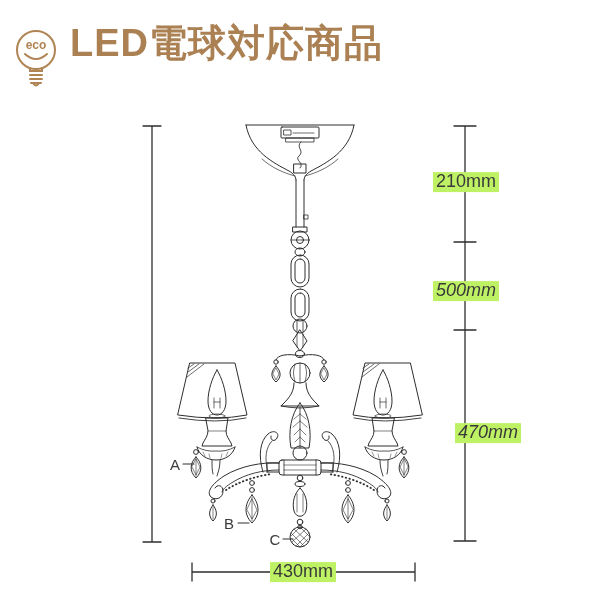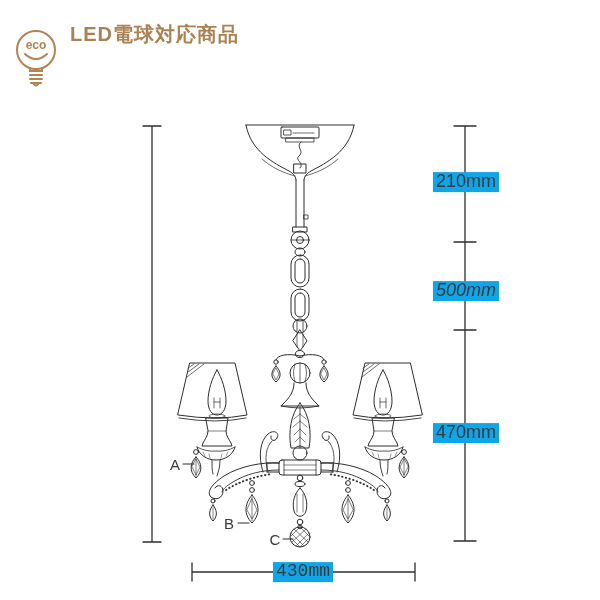--- a/index.html
+++ b/index.html
@@ -1,23 +1,23 @@
 <!DOCTYPE html>
 <html><head>
 <meta charset="utf-8">
 <style>
   html,body{margin:0;padding:0;background:#fff;}
   #screen{position:relative;width:600px;height:600px;background:#ffffff;overflow:hidden;
           font-family:"Liberation Sans","DejaVu Sans",sans-serif;}
   
   .header{position:absolute;left:12px;top:24px;display:flex;align-items:flex-start;gap:8px;}
-  .brand-title{font-size:20px;font-weight:bold;color:#ab8153;letter-spacing:1px;line-height:1;}
+  .brand-title{font-size:38px;font-weight:bold;color:#ab8153;letter-spacing:1px;line-height:1;}
   
   .dim-label{position:absolute;transform:translate(-50%,-50%);font-size:18px;color:#3a3a3a;
-             background:#0ea5e9;padding:0 3px;white-space:nowrap;line-height:1.1;}
+             background:#bef264;padding:0 3px;white-space:nowrap;line-height:1.1;}
   .part-label{position:absolute;transform:translate(-50%,-50%);font-size:15px;color:#3a3a3a;
               background:#fff;padding:0 1px;line-height:1;}
   svg{display:block;}
   .diagram-svg{position:absolute;left:0;top:0;}
 </style>
 </head>
 <body>
 
 <div id="screen">
 
@@ -171,19 +171,19 @@
         <path d="M465 126 V541 M454 126 H476 M454 242 H476 M454 330 H476 M454 541 H476"></path>
       </g>
       <g stroke-width="1.3">
         <path d="M192 572 H415 M192 563 V581 M415 563 V581"></path>
       </g>
     </g>
   </svg>
 
   <span class="dim-label" style="left:466px;top:182px;">210mm</span>
   <span class="dim-label" style="left:466px;top:291px;font-style:italic;">500mm</span>
-  <span class="dim-label" style="left:466px;top:433px;">470mm</span>
-  <span class="dim-label" style="left:303px;top:572px;font-family:Liberation Mono, monospace;">430mm</span>
+  <span class="dim-label" style="left:488px;top:433px;font-style:italic;">470mm</span>
+  <span class="dim-label" style="left:303px;top:572px;">430mm</span>
 
   <span class="part-label" style="left:175px;top:464px;">A</span>
   <span class="part-label" style="left:229px;top:523px;">B</span>
   <span class="part-label" style="left:275px;top:539px;">C</span>
 </div>
 
 </body></html>

